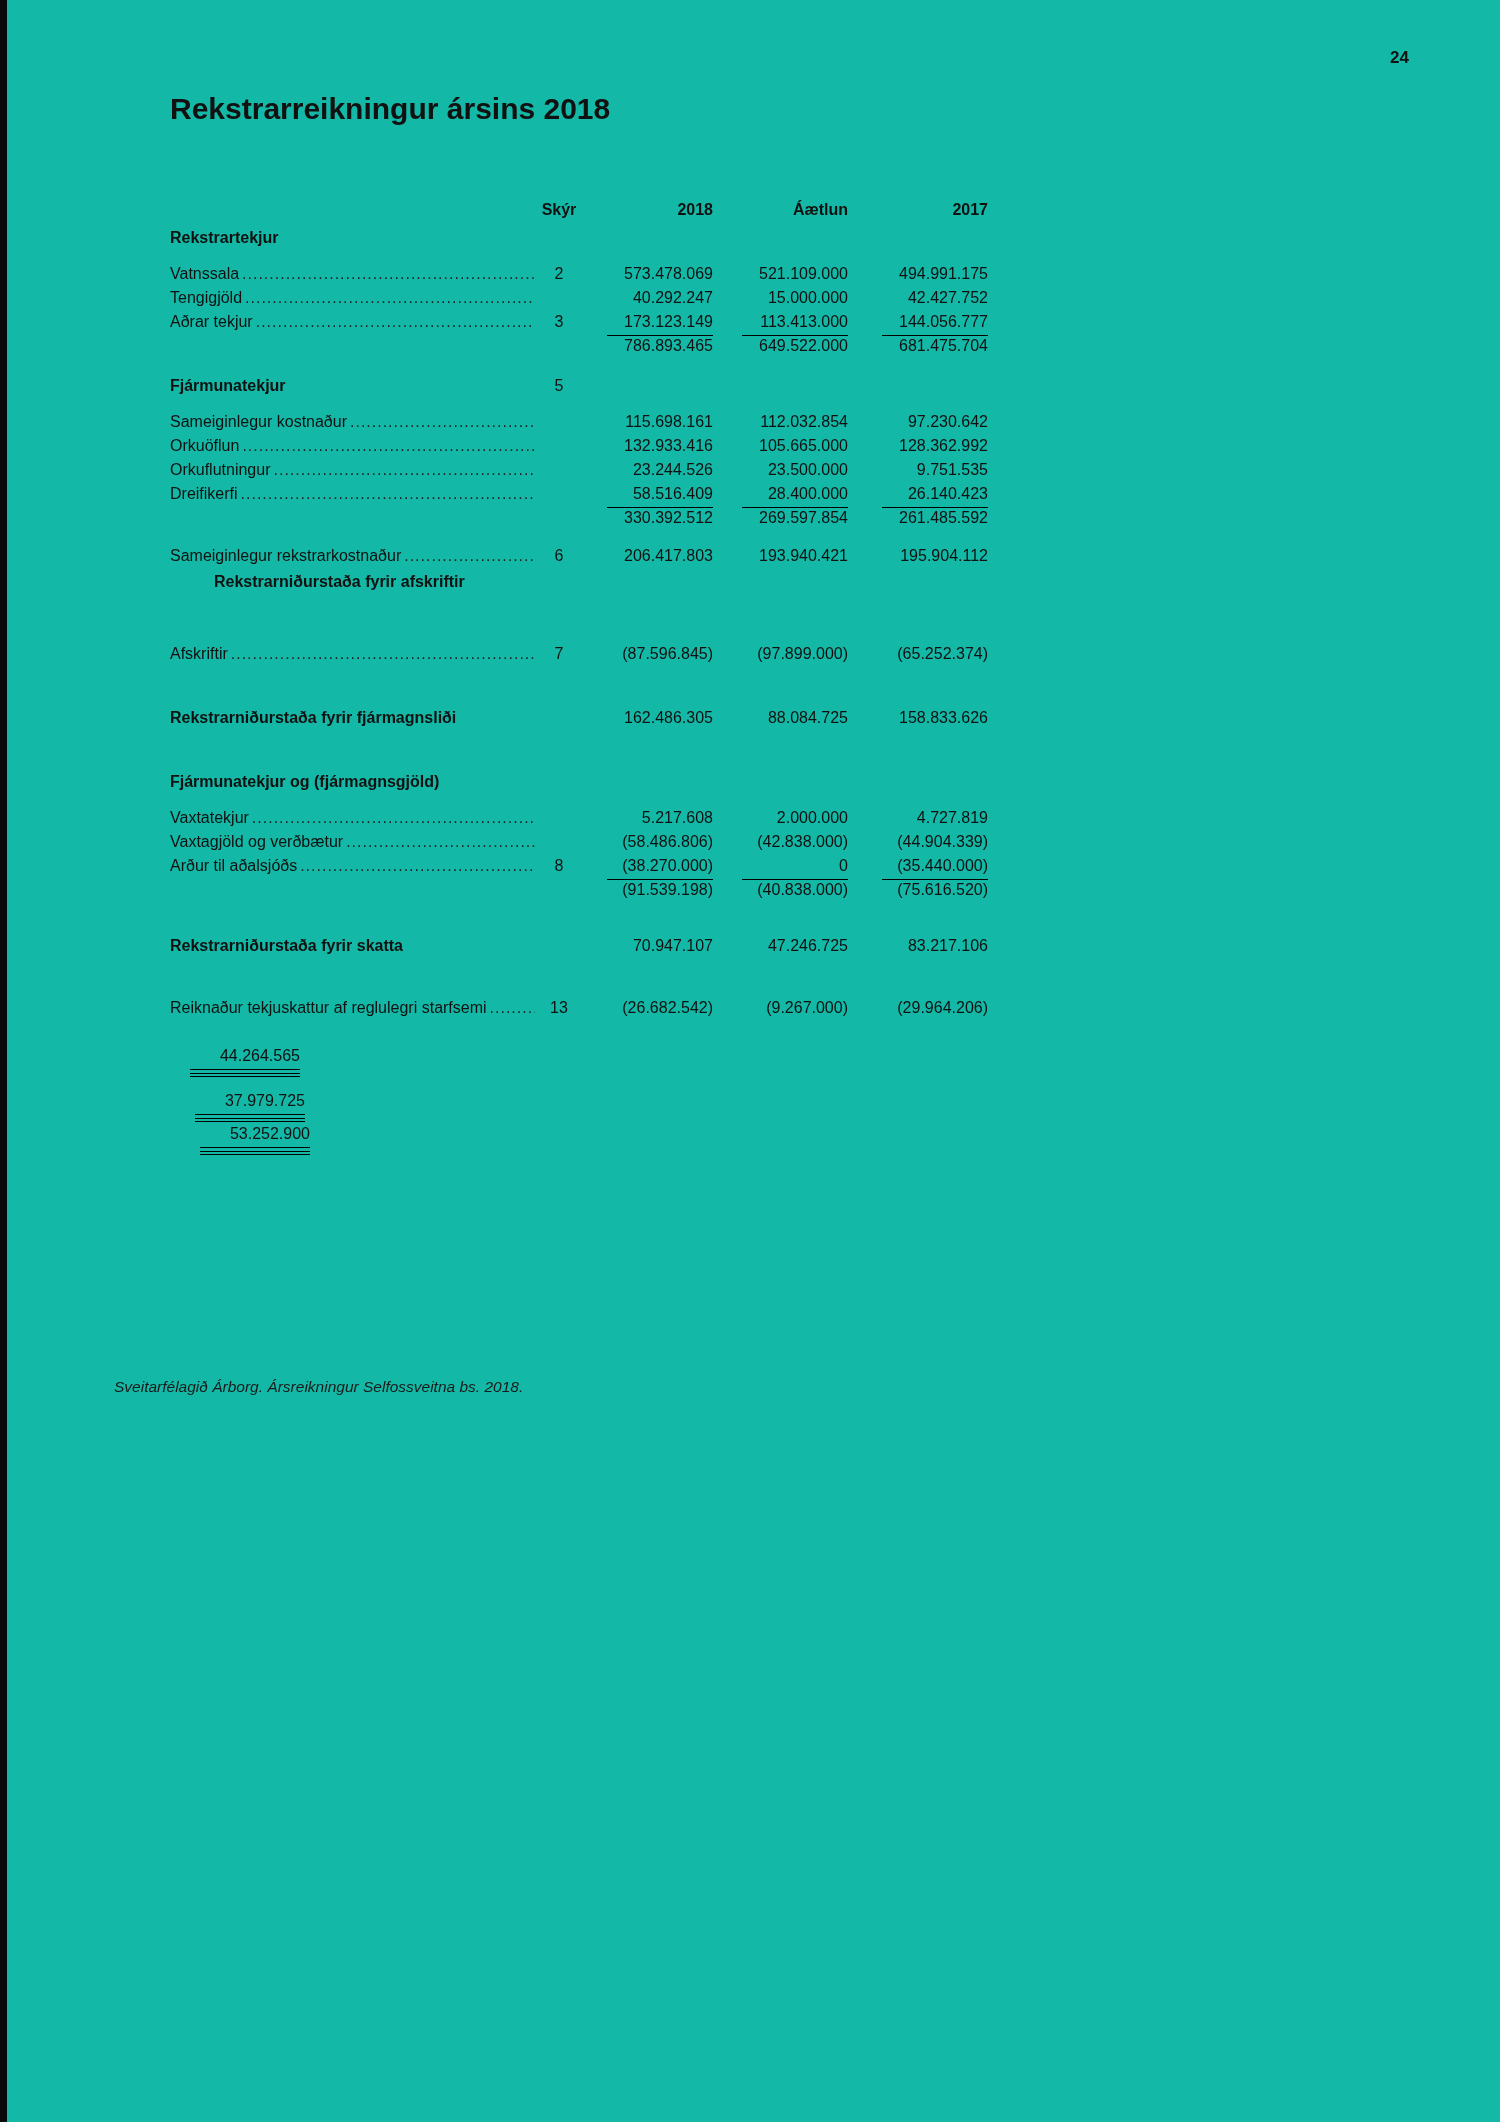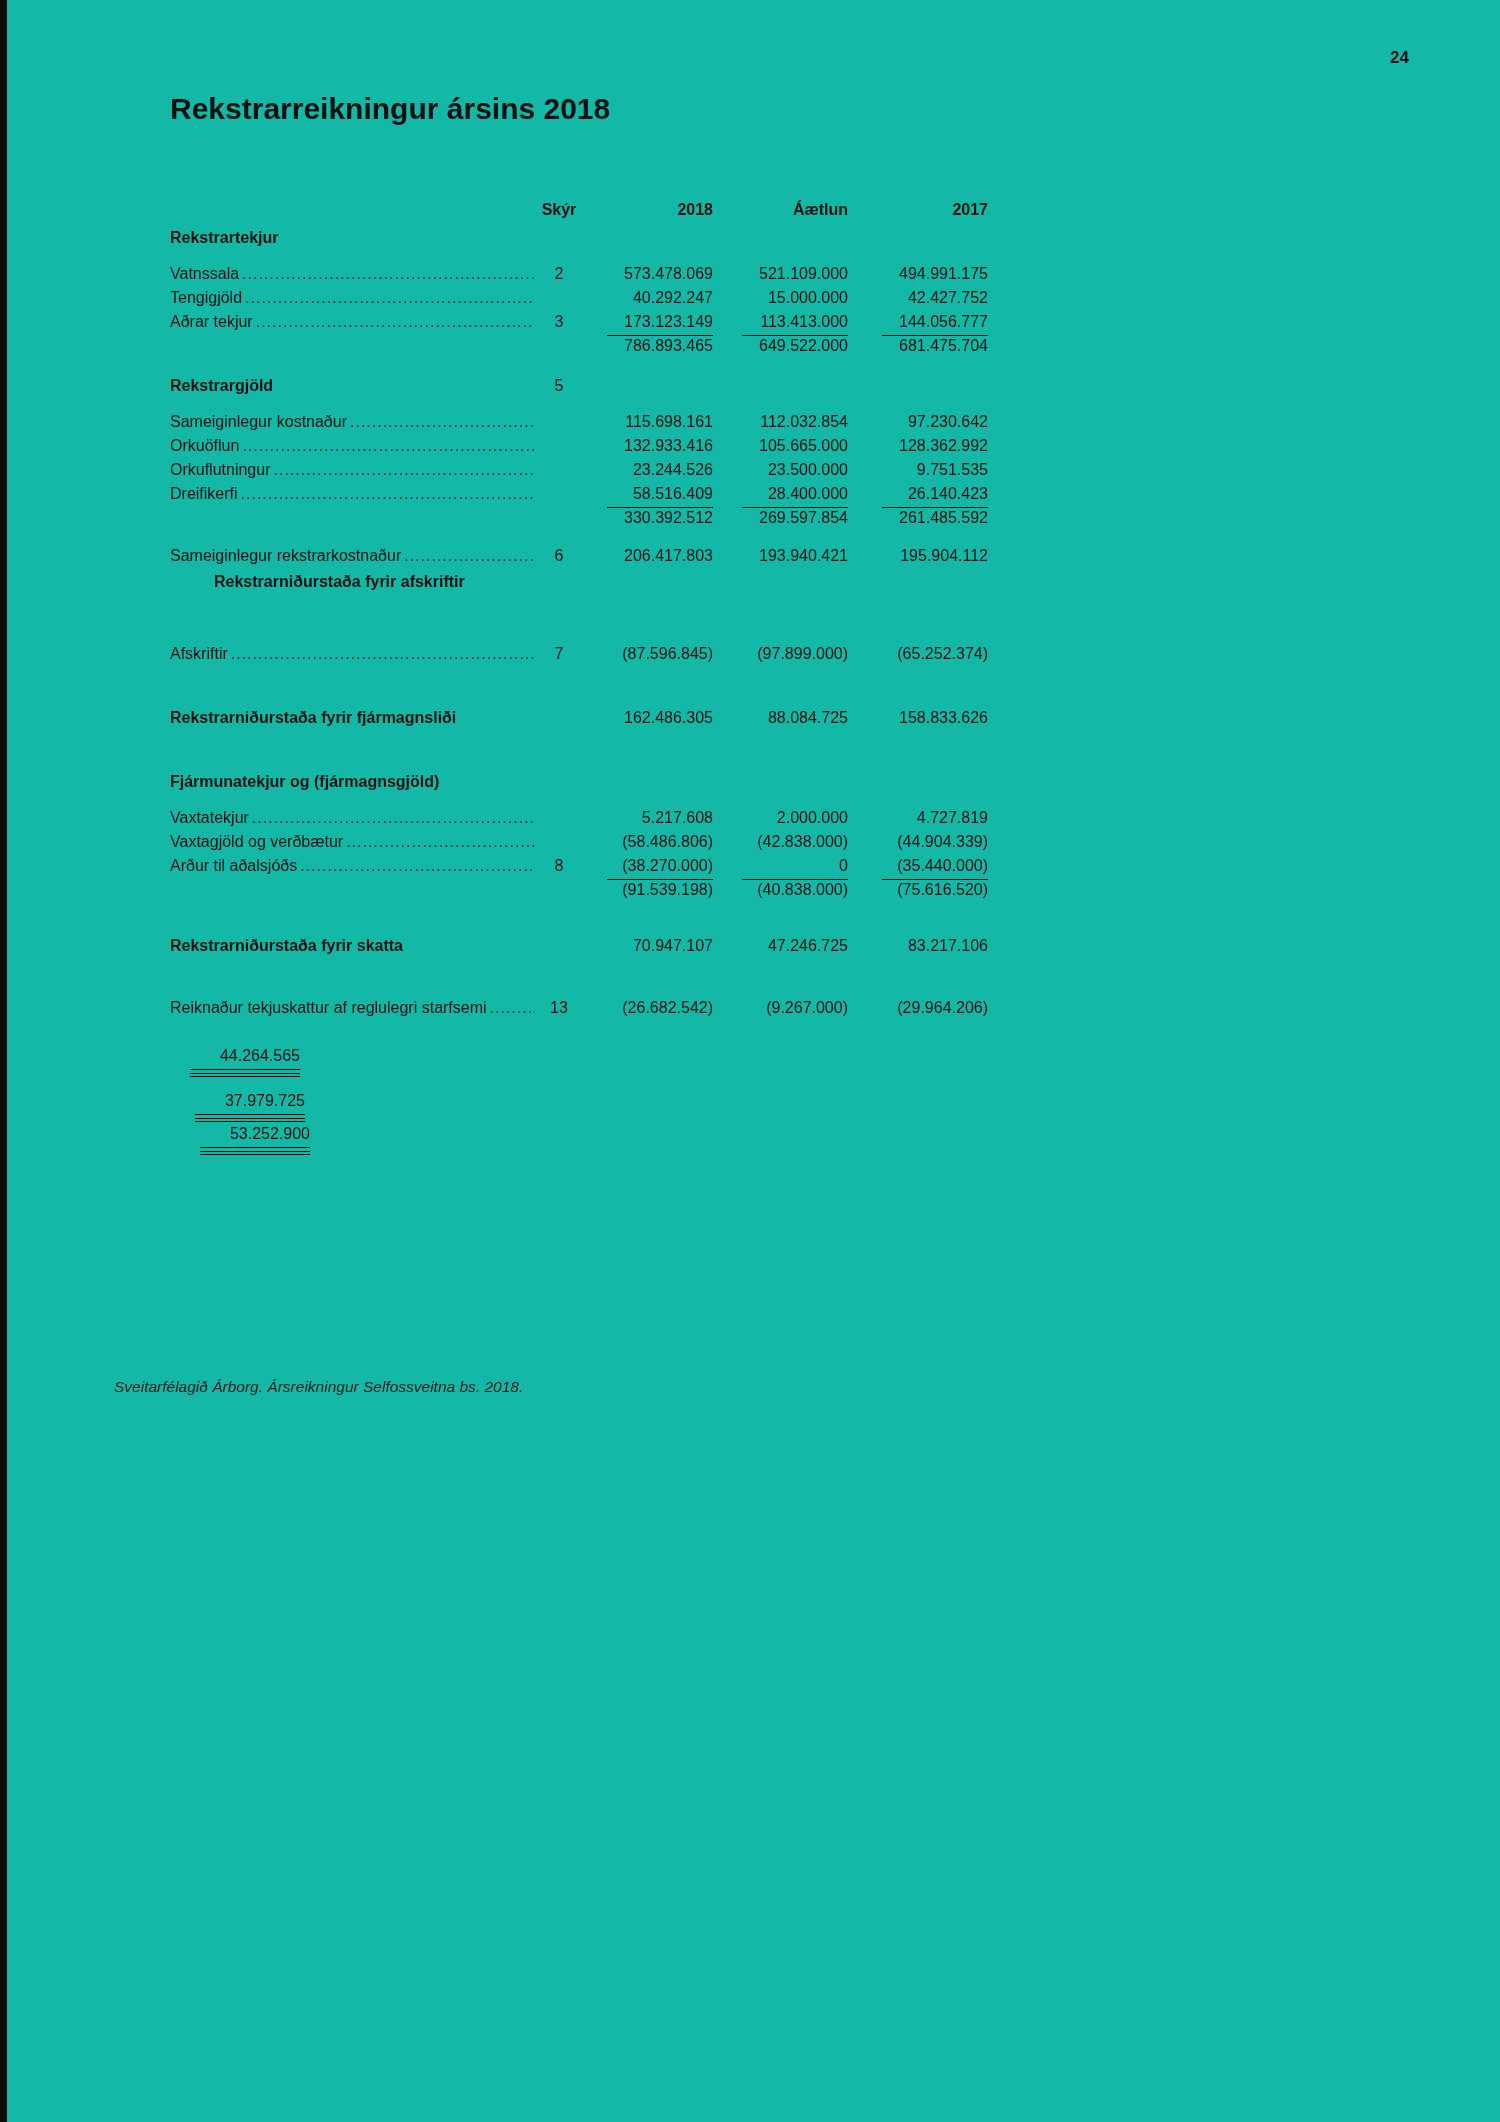--- a/index.html
+++ b/index.html
@@ -121,21 +121,21 @@
           <span class="c label">
             <span class="lt"></span>
           </span>
           <span class="c skyr"></span>
           <span class="c num">786.893.465</span>
           <span class="c num2">649.522.000</span>
           <span class="c num3">681.475.704</span>
         </div>
         <div class="row section" style="margin-top: 28px;">
           <span class="c label">
-            <span class="lt">Rekstrargjöld</span>
+            <span class="lt">Fjármunatekjur</span>
           </span>
           <span class="c skyr">5</span>
           <span class="c num"></span>
           <span class="c num2"></span>
           <span class="c num3"></span>
         </div>
         <div class="row item">
           <span class="c label">
             <span class="lt">Sameiginlegur kostnaður</span>
             <span class="leader"></span>

